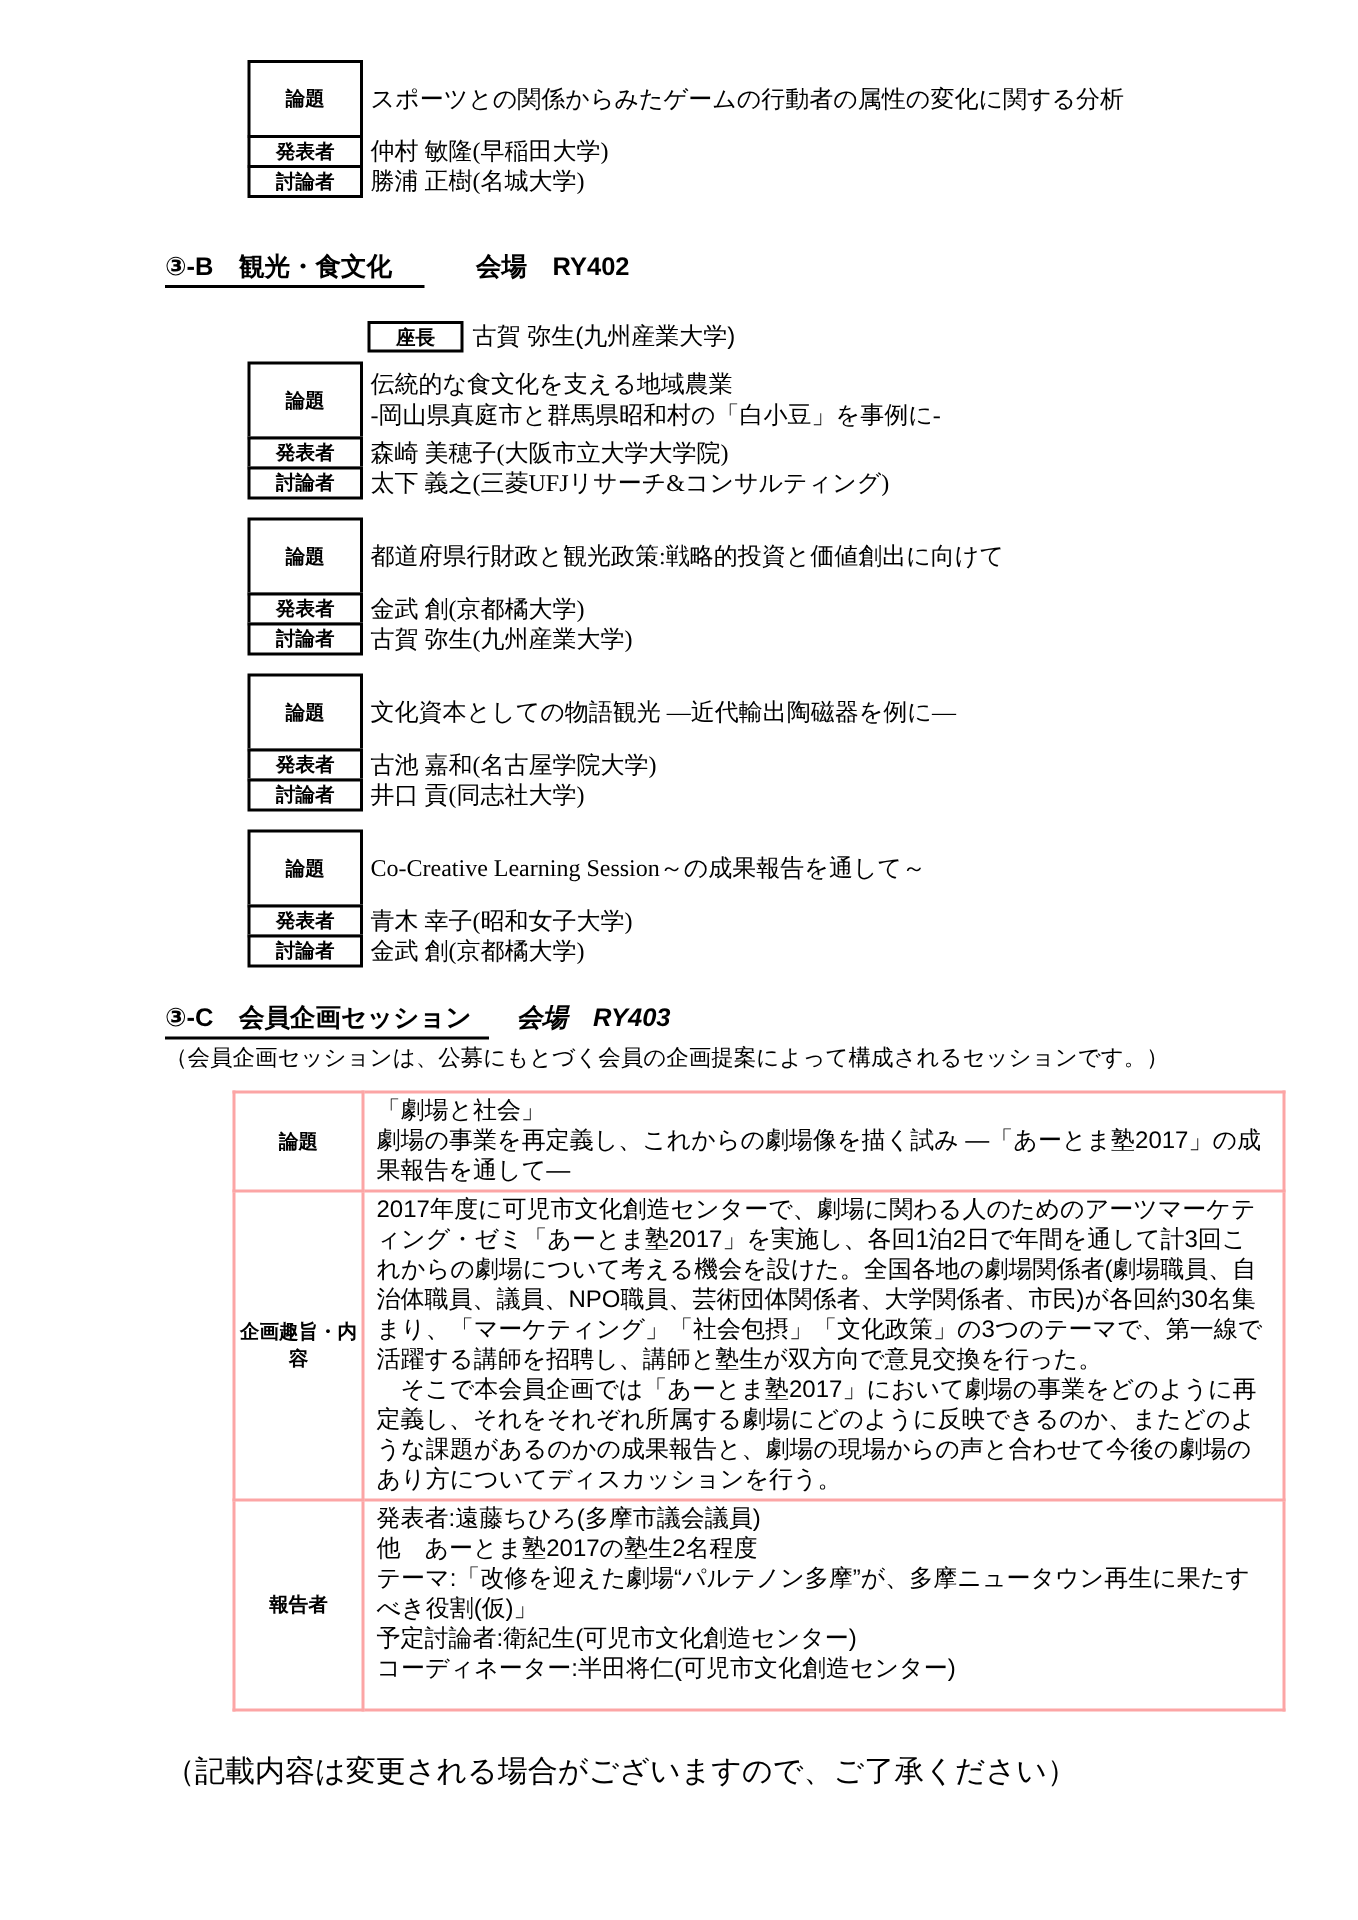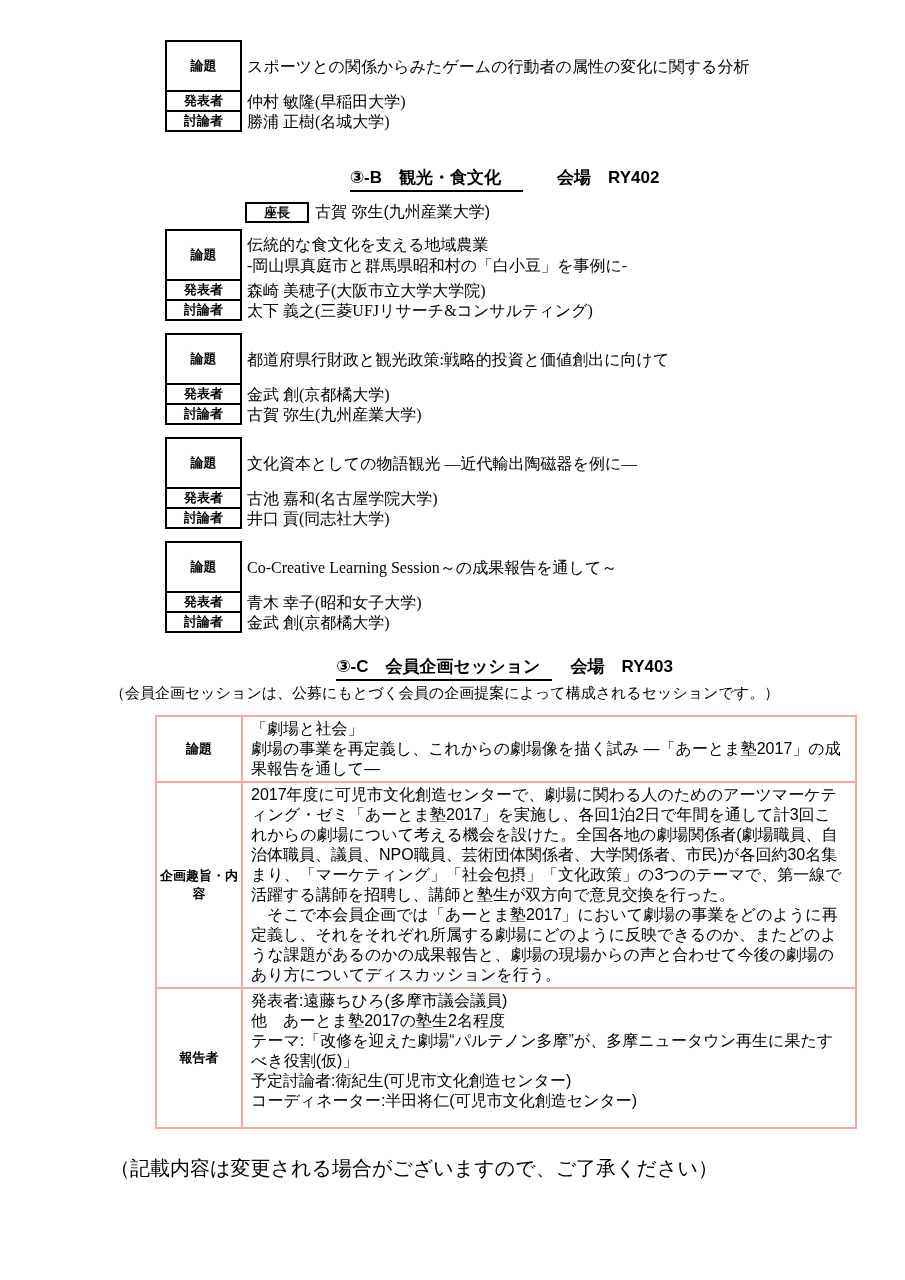--- a/index.html
+++ b/index.html
@@ -21,27 +21,27 @@
   }
   .topic-row { min-height:52px; }
   .person-row { margin-top:-2px; min-height:21px; }
   .row-text {
     margin-left:5px; font-size:16px; line-height:21px;
     white-space:pre-wrap;
     font-family:Liberation Serif, serif;
   }
 
   
-  .sec-header { margin-left:110px; font-size:17px; font-weight:bold;text-align:center; }
+  .sec-header { margin-left:110px; font-size:17px; font-weight:bold; }
   .sec-title { border-bottom:2px solid #000; padding-right:22px; display:inline-block; padding-bottom:1px; }
   .sec-venue { margin-left:34px; }
   .sec-note { margin-left:110px; font-size:15px; margin-top:3px; }
 
   
-  .chair-row { margin:10px 0 6px 245px; display:flex; align-items:flex-end; }
+  .chair-row { margin:22px 0 6px 245px; display:flex; align-items:flex-end; }
   .chair-box {
     width:64px; height:21px; box-sizing:border-box; border:2px solid #000;
     display:flex; align-items:center; justify-content:center;
     font-weight:bold; font-size:13px;
   }
   .chair-name { margin-left:6px; font-size:16px; }
 
   .spacer-b { height:34px; }
   .spacer-c { height:22px; }
   .block-gap { height:12px; }
@@ -190,21 +190,21 @@
       <div class="label-box">
         <span>討論者</span>
       </div>
       <div class="row-text">金武 創(京都橘大学)</div>
     </div>
   </div>
 
   <div class="spacer-c"></div>
 
   <div class="sec-header">
-    <span class="sec-title" style="padding-right:12px;">③-C　会員企画セッション</span><span class="sec-venue" style="margin-left:18px;">会場　RY403</span>
+    <span class="sec-title" style="padding-right:12px;">③-C　会員企画セッション</span><span class="sec-venue" style="margin-left:18px;font-style:italic;">会場　RY403</span>
   </div>
   <div class="sec-note">（会員企画セッションは、公募にもとづく会員の企画提案によって構成されるセッションです。）</div>
 
   <table class="plan-table">
     <tbody>
         <tr class="r-topic">
       <td class="lbl">論題</td>
       <td class="cnt">「劇場と社会」
 劇場の事業を再定義し、これからの劇場像を描く試み ―「あーとま塾2017」の成果報告を通して―</td>
     </tr>

